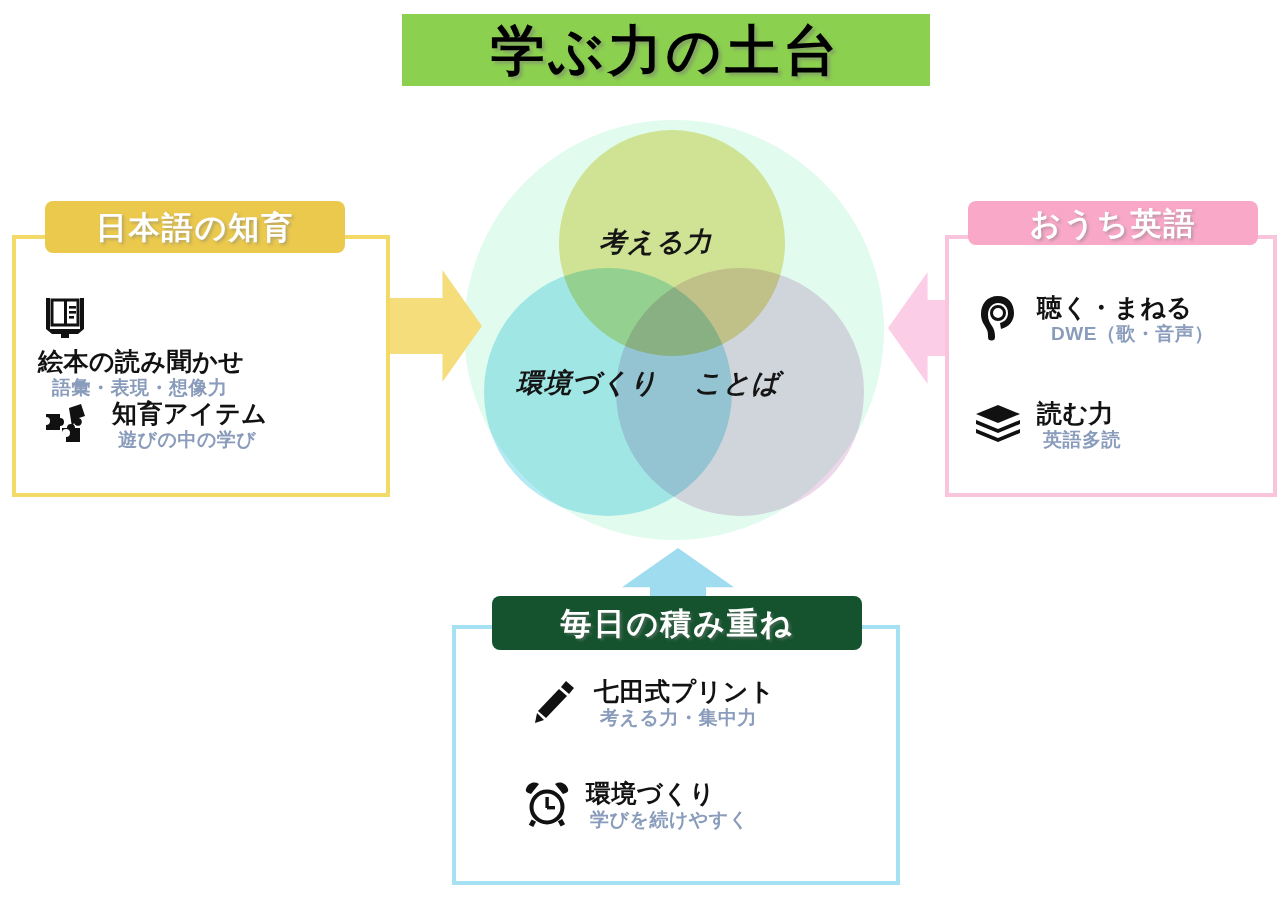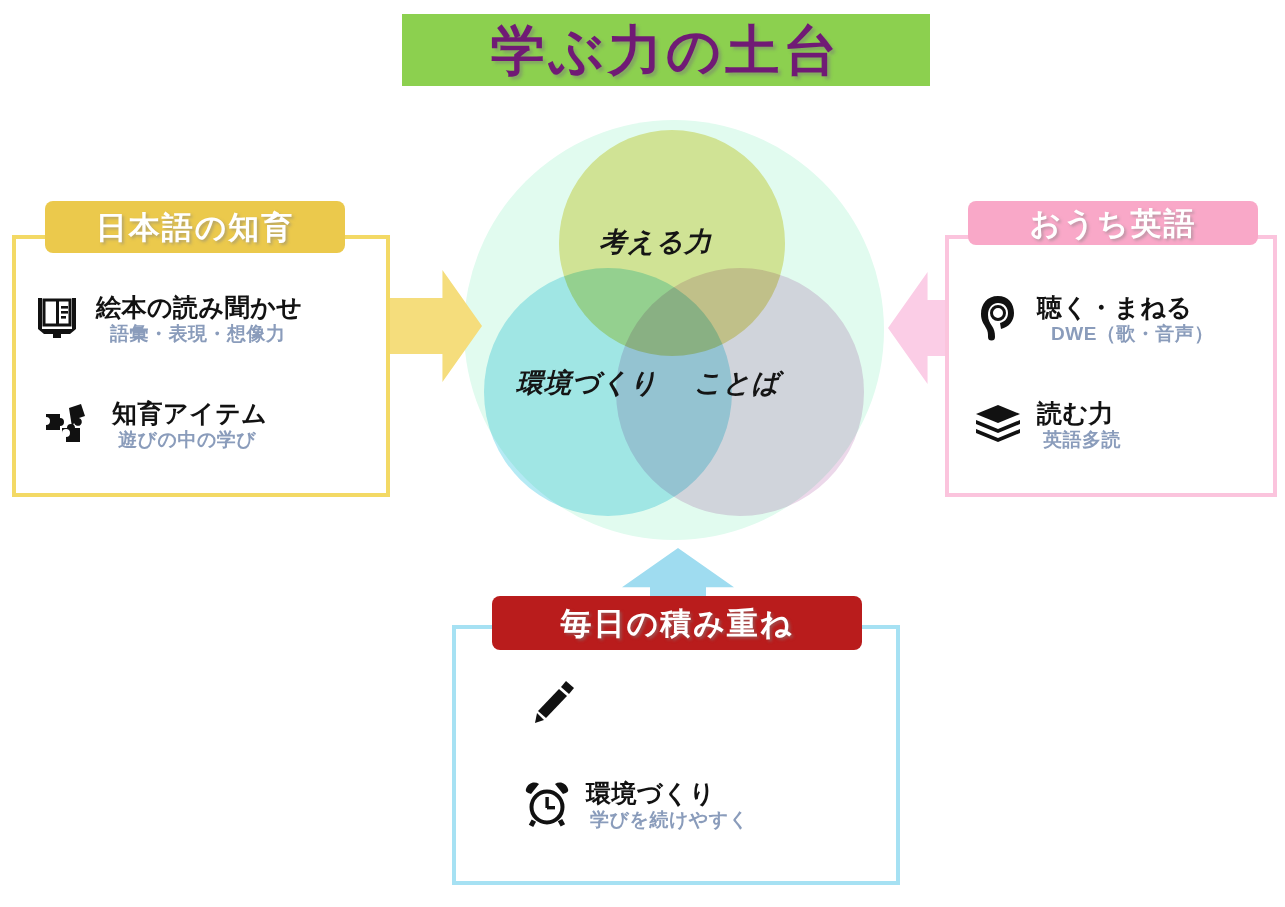--- a/index.html
+++ b/index.html
@@ -26,21 +26,21 @@
     left: 402px;
     top: 14px;
     width: 528px;
     height: 72px;
     background: #8cd04f;
     display: flex;
     align-items: center;
     justify-content: center;
   }
   .title-banner .title-text {
-    color: #701a75;
+    color: #000000;
     font-size: 54px;
     font-weight: bold;
     letter-spacing: 4px;
     line-height: 1;
     text-shadow: 3px 3px 3px rgba(120,120,120,0.45);
   }
 
   
   .venn {
     position: absolute;
@@ -133,21 +133,21 @@
     color: #ffffff;
     font-size: 31px;
     font-weight: bold;
     letter-spacing: 2px;
     line-height: 1;
     white-space: nowrap;
     text-shadow: 2px 2px 3px rgba(130,130,130,0.5);
   }
   .header-left   { left: 45px;  top: 201px; width: 300px; height: 52px; background: #ebc94c; }
   .header-right  { left: 968px; top: 201px; width: 290px; height: 44px; background: #f9a8c8; }
-  .header-bottom { left: 492px; top: 596px; width: 370px; height: 54px; background: #b91c1c; }
+  .header-bottom { left: 492px; top: 596px; width: 370px; height: 54px; background: #14532d; }
 
   
   .items {
     position: absolute;
     left: 0; top: 0;
     width: 100%; height: 100%;
     box-sizing: border-box;
   }
   .item {
     position: absolute;
@@ -176,21 +176,21 @@
   .item-sub {
     color: #8a9cbb;
     font-size: 19px;
     font-weight: bold;
     letter-spacing: 0.5px;
     line-height: 1.3;
     white-space: nowrap;
   }
 
   
-  .panel-left .item-0  { left: 14px;  top: 52px; }
+  .panel-left .item-0  { left: 22px;  top: 52px; flex-direction: column; }
   .panel-left .item-1  { left: 22px;  top: 158px; gap: 8px; }
   .panel-left .item-0 .item-sub { padding-left: 14px; }
   .panel-left .item-1 .item-sub { padding-left: 6px; }
 
   
   .panel-right .item-0 { left: 22px;  top: 52px; }
   .panel-right .item-1 { left: 22px;  top: 158px; }
   .panel-right .item-0 .item-sub { padding-left: 14px; }
   .panel-right .item-1 .item-sub { padding-left: 6px; }
 
@@ -301,20 +301,24 @@
   <div class="panel panel-bottom">
     <div class="items">
       <div class="item item-0">
         <span class="item-icon">
           <svg width="44" height="46" viewBox="0 0 44 46" aria-hidden="true">
             <path d="M33 2 L41 9 L36 15 L28 8 Z" fill="#111"></path>
             <path d="M26 10 L34 17 L13 39 L5 32 Z" fill="#111"></path>
             <path d="M4 34 L11 41 L2 44 Z" fill="#111"></path>
           </svg>
         </span>
+        <span class="item-text">
+          <span class="item-title">七田式プリント</span>
+          <span class="item-sub" style="display:block;">考える力・集中力</span>
+        </span>
       </div>
 
       <div class="item item-1">
         <span class="item-icon">
           <svg width="48" height="48" viewBox="0 0 48 48" aria-hidden="true">
             <path d="M3 9 C5 3 11 1 16 4 L8 14 C5 13 2 12 3 9 Z" fill="#111"></path>
             <path d="M45 9 C43 3 37 1 32 4 L40 14 C43 13 46 12 45 9 Z" fill="#111"></path>
             <circle cx="24" cy="27" r="15.5" fill="none" stroke="#111" stroke-width="4"></circle>
             <rect x="22.4" y="17" width="3.4" height="11" fill="#111"></rect>
             <rect x="24" y="26" width="8" height="3.4" fill="#111"></rect>

